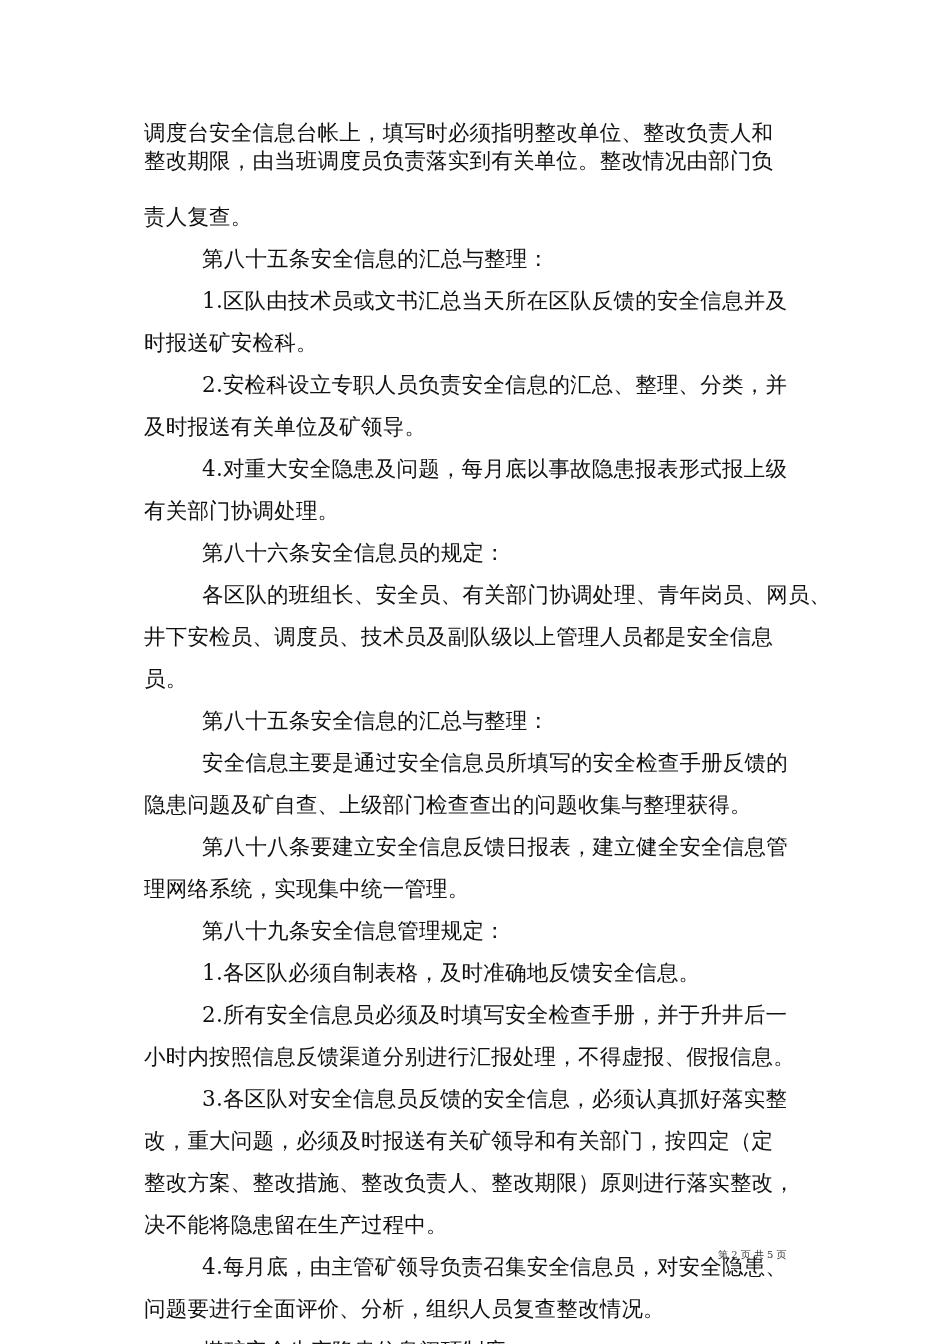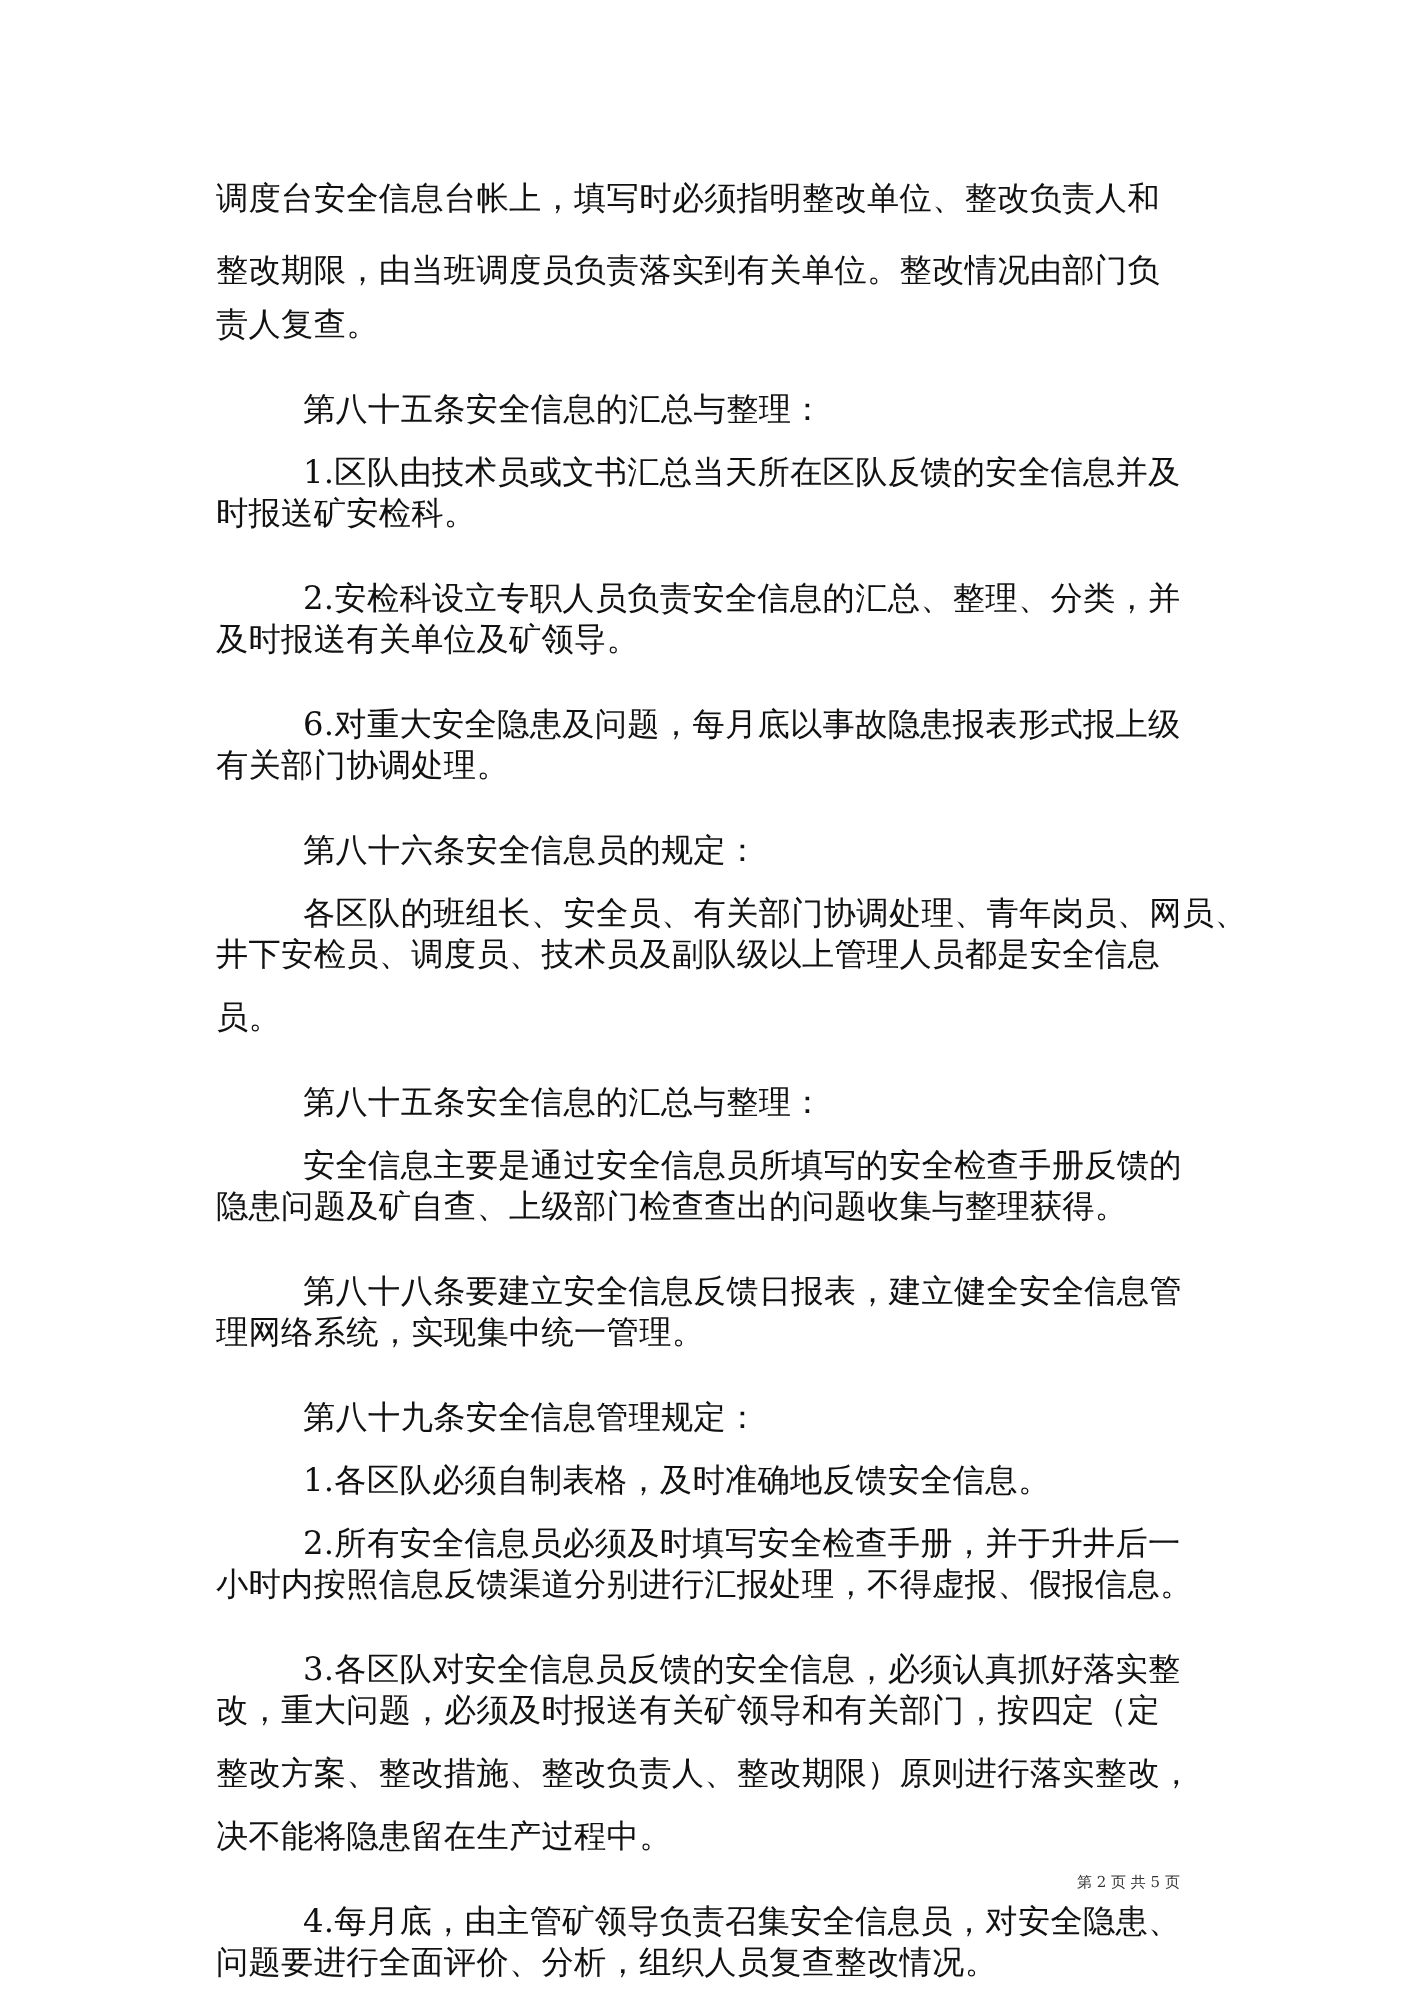--- a/index.html
+++ b/index.html
@@ -31,44 +31,44 @@
     }
     .line {
       position: absolute;
       left: 0;
       height: 34px;
       font-size: 21.5px;
       line-height: 34px;
       white-space: nowrap;
       letter-spacing: 0.2px;
     }
-    .indent { left: 58px; margin-top: 15px; }
+    .indent { left: 58px; }
     .footer {
       position: absolute;
       left: 718px;
       top: 1248px;
       font-size: 10px;
       color: #333333;
       white-space: nowrap;
     }
   </style>
 </head>
 <body>
 
 <div class="page">
   <div class="body-text">
     <div class="line" style="top:0px">调度台安全信息台帐上，填写时必须指明整改单位、整改负责人和</div>
-    <div class="line" style="top:48px">整改期限，由当班调度员负责落实到有关单位。整改情况由部门负</div>
+    <div class="line" style="top:28px">整改期限，由当班调度员负责落实到有关单位。整改情况由部门负</div>
     <div class="line" style="top:84px">责人复查。</div>
     <div class="line indent" style="top:126px">第八十五条安全信息的汇总与整理：</div>
     <div class="line indent" style="top:168px">1.区队由技术员或文书汇总当天所在区队反馈的安全信息并及</div>
     <div class="line" style="top:210px">时报送矿安检科。</div>
     <div class="line indent" style="top:252px">2.安检科设立专职人员负责安全信息的汇总、整理、分类，并</div>
     <div class="line" style="top:294px">及时报送有关单位及矿领导。</div>
-    <div class="line indent" style="top:336px">6.对重大安全隐患及问题，每月底以事故隐患报表形式报上级</div>
+    <div class="line indent" style="top:336px">4.对重大安全隐患及问题，每月底以事故隐患报表形式报上级</div>
     <div class="line" style="top:378px">有关部门协调处理。</div>
     <div class="line indent" style="top:420px">第八十六条安全信息员的规定：</div>
     <div class="line indent" style="top:462px">各区队的班组长、安全员、有关部门协调处理、青年岗员、网员、</div>
     <div class="line" style="top:504px">井下安检员、调度员、技术员及副队级以上管理人员都是安全信息</div>
     <div class="line" style="top:546px">员。</div>
     <div class="line indent" style="top:588px">第八十五条安全信息的汇总与整理：</div>
     <div class="line indent" style="top:630px">安全信息主要是通过安全信息员所填写的安全检查手册反馈的</div>
     <div class="line" style="top:672px">隐患问题及矿自查、上级部门检查查出的问题收集与整理获得。</div>
     <div class="line indent" style="top:714px">第八十八条要建立安全信息反馈日报表，建立健全安全信息管</div>
     <div class="line" style="top:756px">理网络系统，实现集中统一管理。</div>

